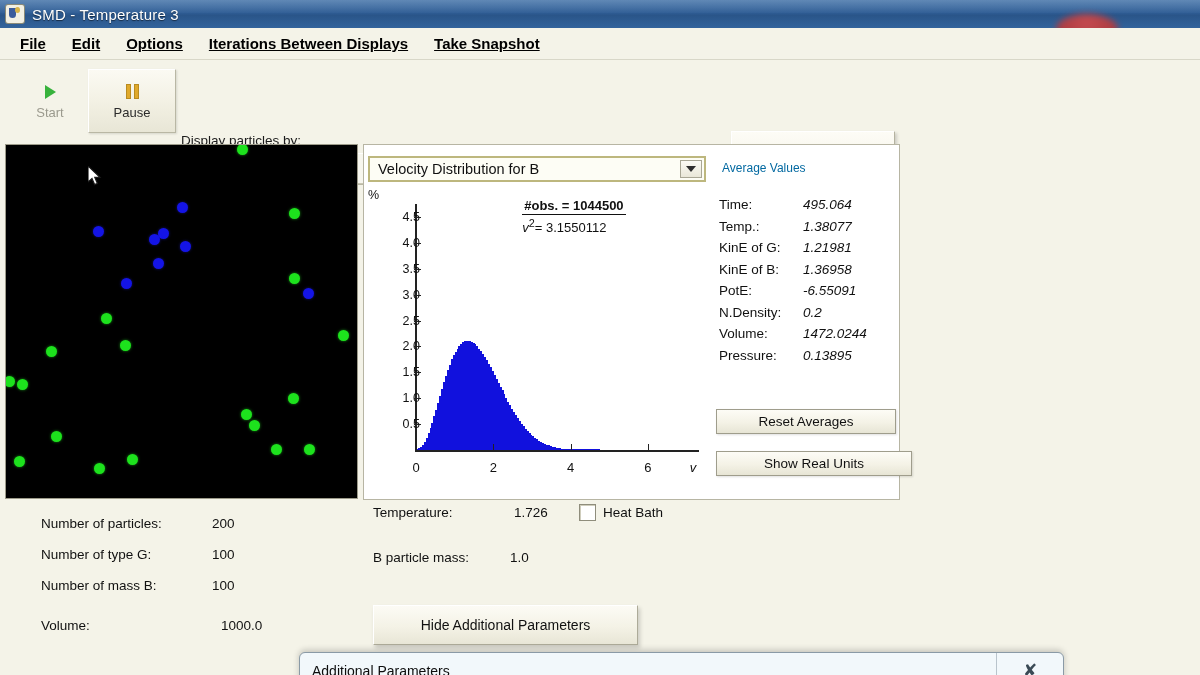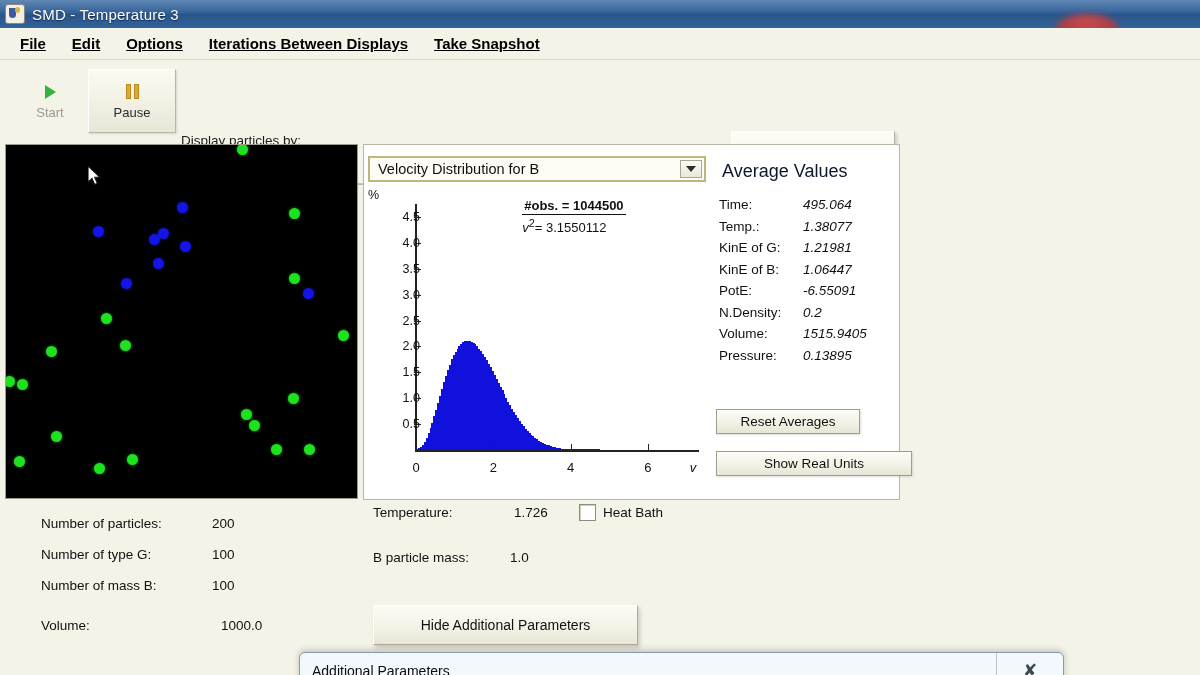--- a/index.html
+++ b/index.html
@@ -188,34 +188,34 @@
   .xtick { position: absolute; font-size: 13px; color: #111; transform: translateX(-50%); }
   .xtickmark { position: absolute; width: 1px; height: 6px; background: #222; }
   .hist { position: absolute; overflow: hidden; }
   .hist i { position: absolute; bottom: 0; background: #1111dd; }
 
   .annot { position: absolute; font-size: 13px; color: #111; white-space: nowrap; }
   .annot .frac { display: inline-block; vertical-align: middle; }
   .annot .num { border-bottom: 1.5px solid #111; padding: 0 2px 1px 2px; display: block; font-weight: bold; }
 
   
-  .avg-title { position: absolute; left: 722px; top: 161px; font-size: 18px; color: #0f172a; }
+  .avg-title { position: absolute; left: 722px; top: 161px; font-size: 12px; color: #0369a1; }
   .avg-row { position: absolute; left: 719px; font-size: 13.5px; color: #111; }
   .avg-row .k { position: absolute; left: 0; white-space: nowrap; }
   .avg-row .v { position: absolute; left: 84px; white-space: nowrap; font-style: italic; }
 
   .pbtn {
     position: absolute; height: 25px;
     background: linear-gradient(to bottom, #fdfcf6 0%, #f4f2e6 55%, #e7e5d5 100%);
     border: 1px solid #9f9d8c;
     display: flex; align-items: center; justify-content: center;
     font-size: 13.5px; color: #111;
     box-shadow: 1px 1px 2px rgba(0,0,0,.13);
   }
-  #reset-averages-button { left: 716px; top: 409px; width: 144px; }
+  #reset-averages-button { left: 716px; top: 409px; width: 180px; }
   #show-real-units-button { left: 716px; top: 451px; width: 196px; }
 
   
   .info-row { position: absolute; font-size: 13.5px; color: #111; }
   .info-row .k { position: absolute; left: 0; white-space: nowrap; }
   .info-row .v { position: absolute; white-space: nowrap; }
 
   .checkbox {
     position: absolute; left: 579px; top: 504px;
     width: 17px; height: 17px; background: #fff;
@@ -492,33 +492,33 @@
       <div class="avg-row" style="top: 218.5px;">
         <span class="k">Temp.:</span>
         <span class="v">1.38077</span>
       </div>
       <div class="avg-row" style="top: 240px;">
         <span class="k">KinE of G:</span>
         <span class="v">1.21981</span>
       </div>
       <div class="avg-row" style="top: 261.5px;">
         <span class="k">KinE of B:</span>
-        <span class="v">1.06447</span>
+        <span class="v">1.36958</span>
       </div>
       <div class="avg-row" style="top: 283px;">
         <span class="k">PotE:</span>
         <span class="v">-6.55091</span>
       </div>
       <div class="avg-row" style="top: 304.5px;">
         <span class="k">N.Density:</span>
         <span class="v">0.2</span>
       </div>
       <div class="avg-row" style="top: 326px;">
         <span class="k">Volume:</span>
-        <span class="v">1515.9405</span>
+        <span class="v">1472.0244</span>
       </div>
       <div class="avg-row" style="top: 347.5px;">
         <span class="k">Pressure:</span>
         <span class="v">0.13895</span>
       </div>
     </div>
 
   <div class="pbtn" id="reset-averages-button">Reset Averages</div>
   <div class="pbtn" id="show-real-units-button">Show Real Units</div>
 

